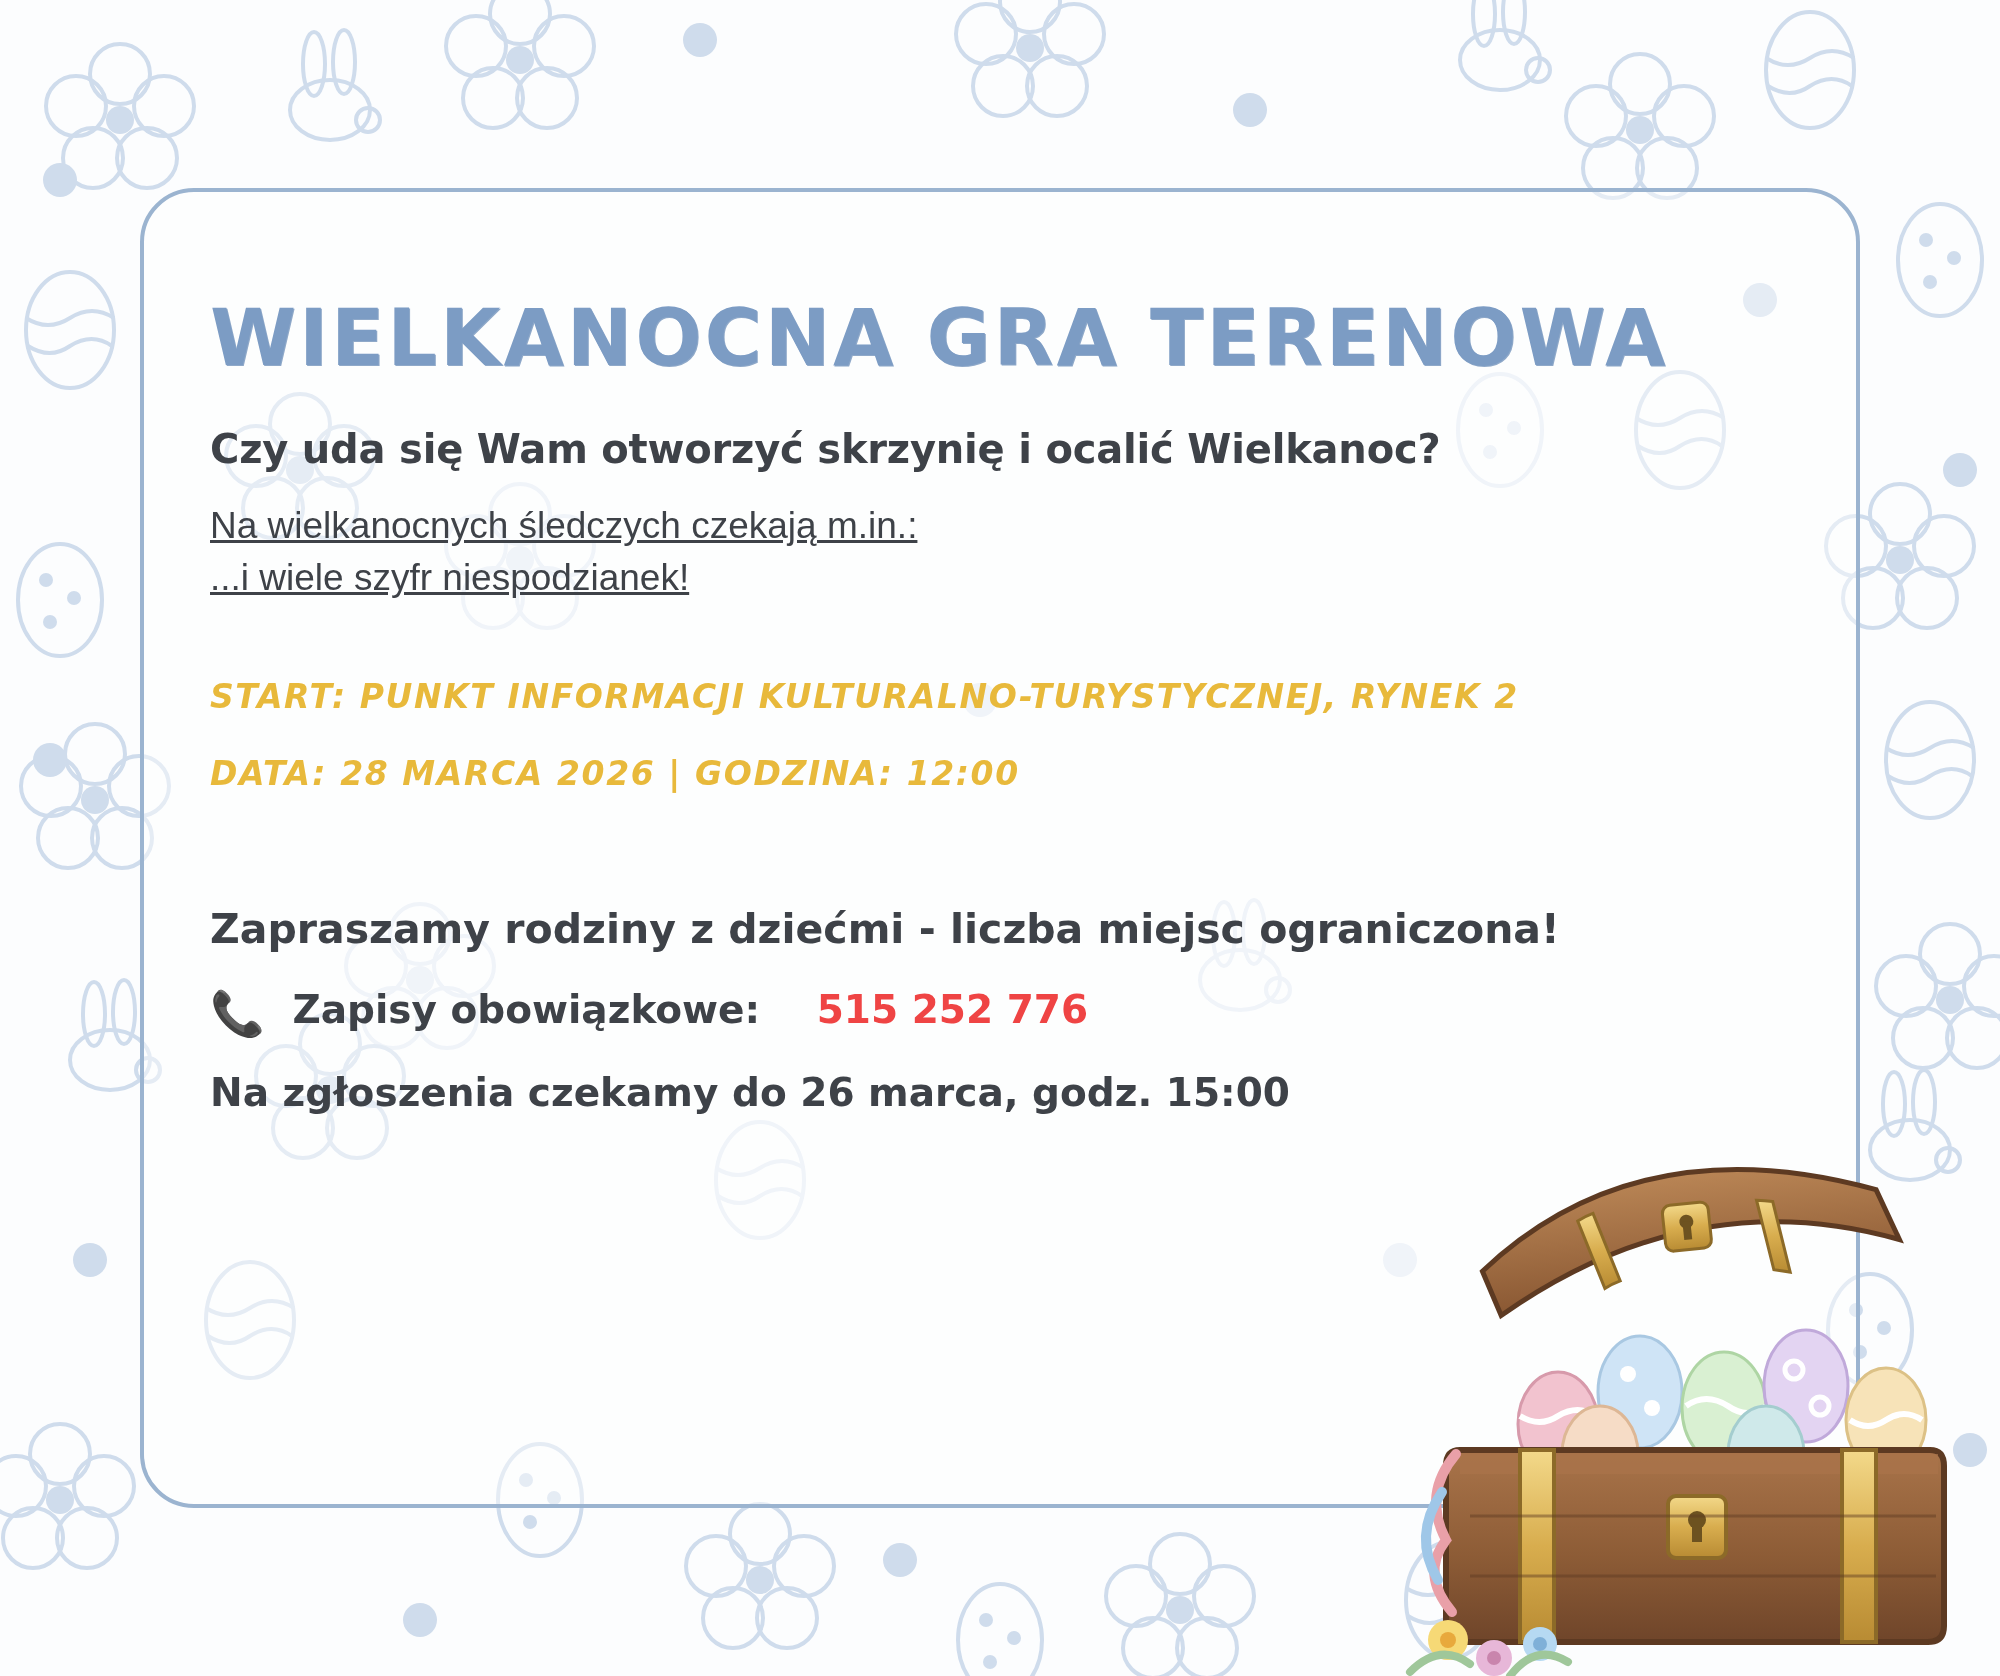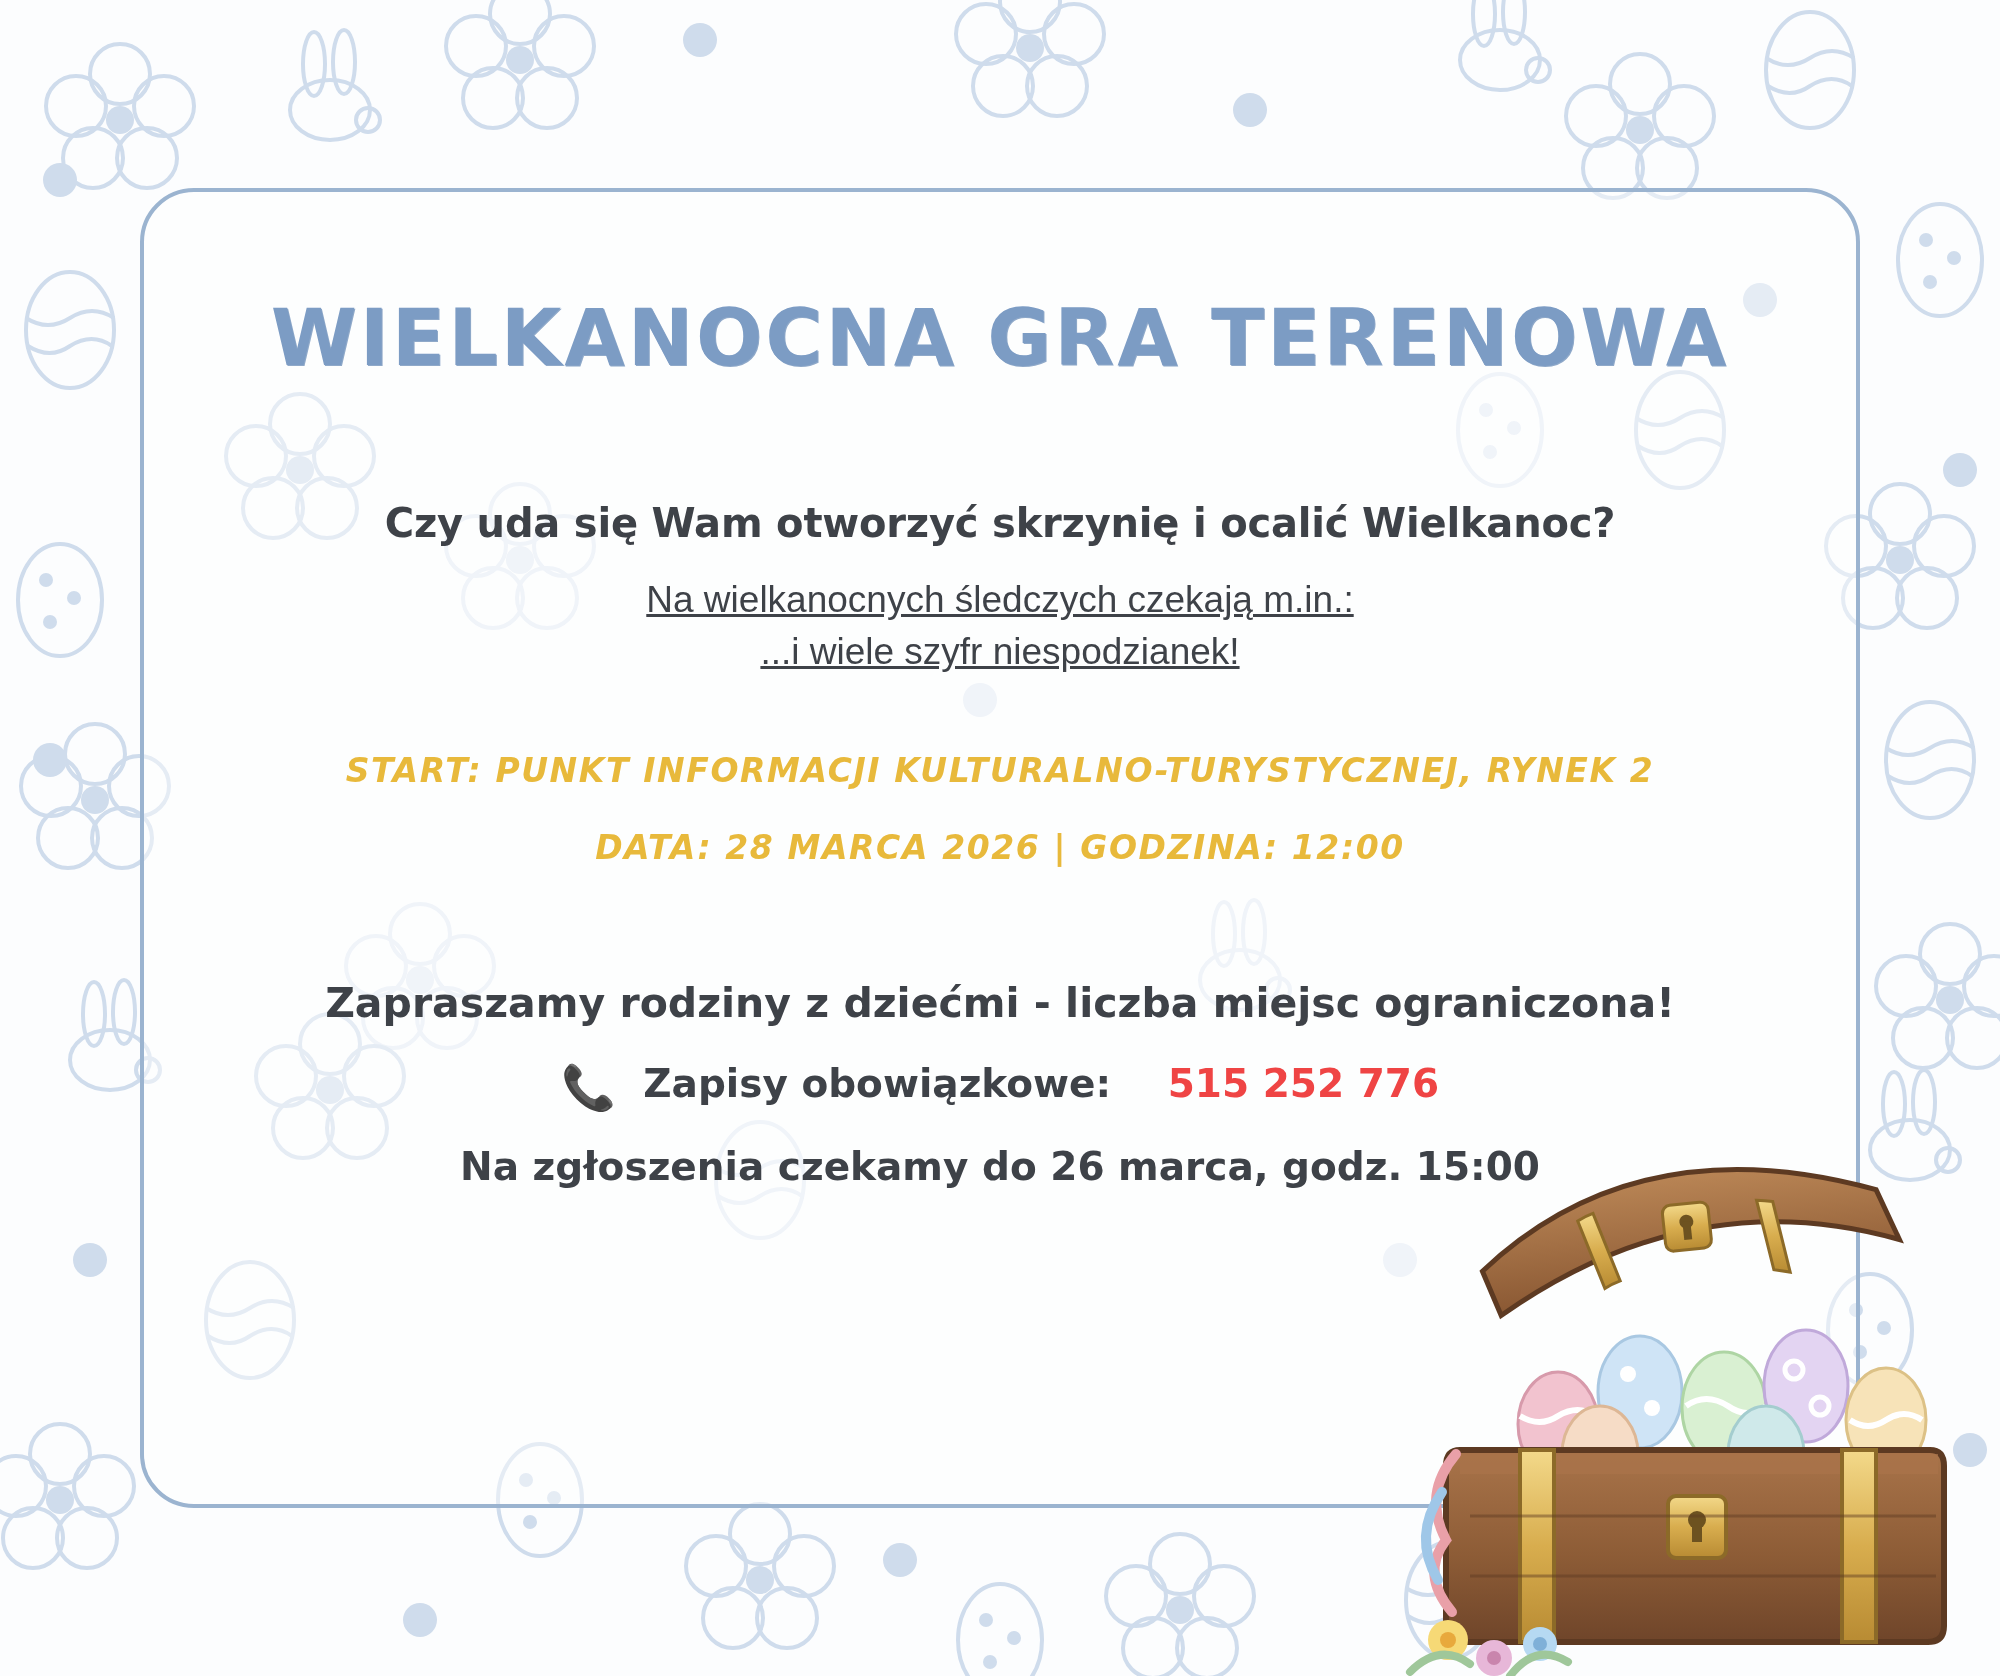--- a/index.html
+++ b/index.html
@@ -54,37 +54,36 @@
   
   .content {
     position: absolute;
     left: 140px;
     top: 188px;
     width: 1720px;
     height: 996px;
     z-index: 3;
     box-sizing: border-box;
     padding: 60px 70px 0 70px;
-    text-align: center;
   }
 
   .title {
     font-family: "DejaVu Sans", sans-serif;
     font-weight: bold;
     font-size: 78px;
     letter-spacing: 3px;
     color: #7c9cc4;
     text-transform: uppercase;
     line-height: 1.05;
     margin: 50px 0 0 0;
     text-shadow: 1px 1px 0 #8fa9c9;
   }
 
   .lead {
-    margin-top: 120px;
+    margin-top: 46px;
     font-family: "DejaVu Sans", sans-serif;
     font-weight: bold;
     font-size: 40px;
     color: #3e4248;
     letter-spacing: -0.2px;
   }
 
   .sub {
     margin-top: 28px;
     font-size: 37px;

